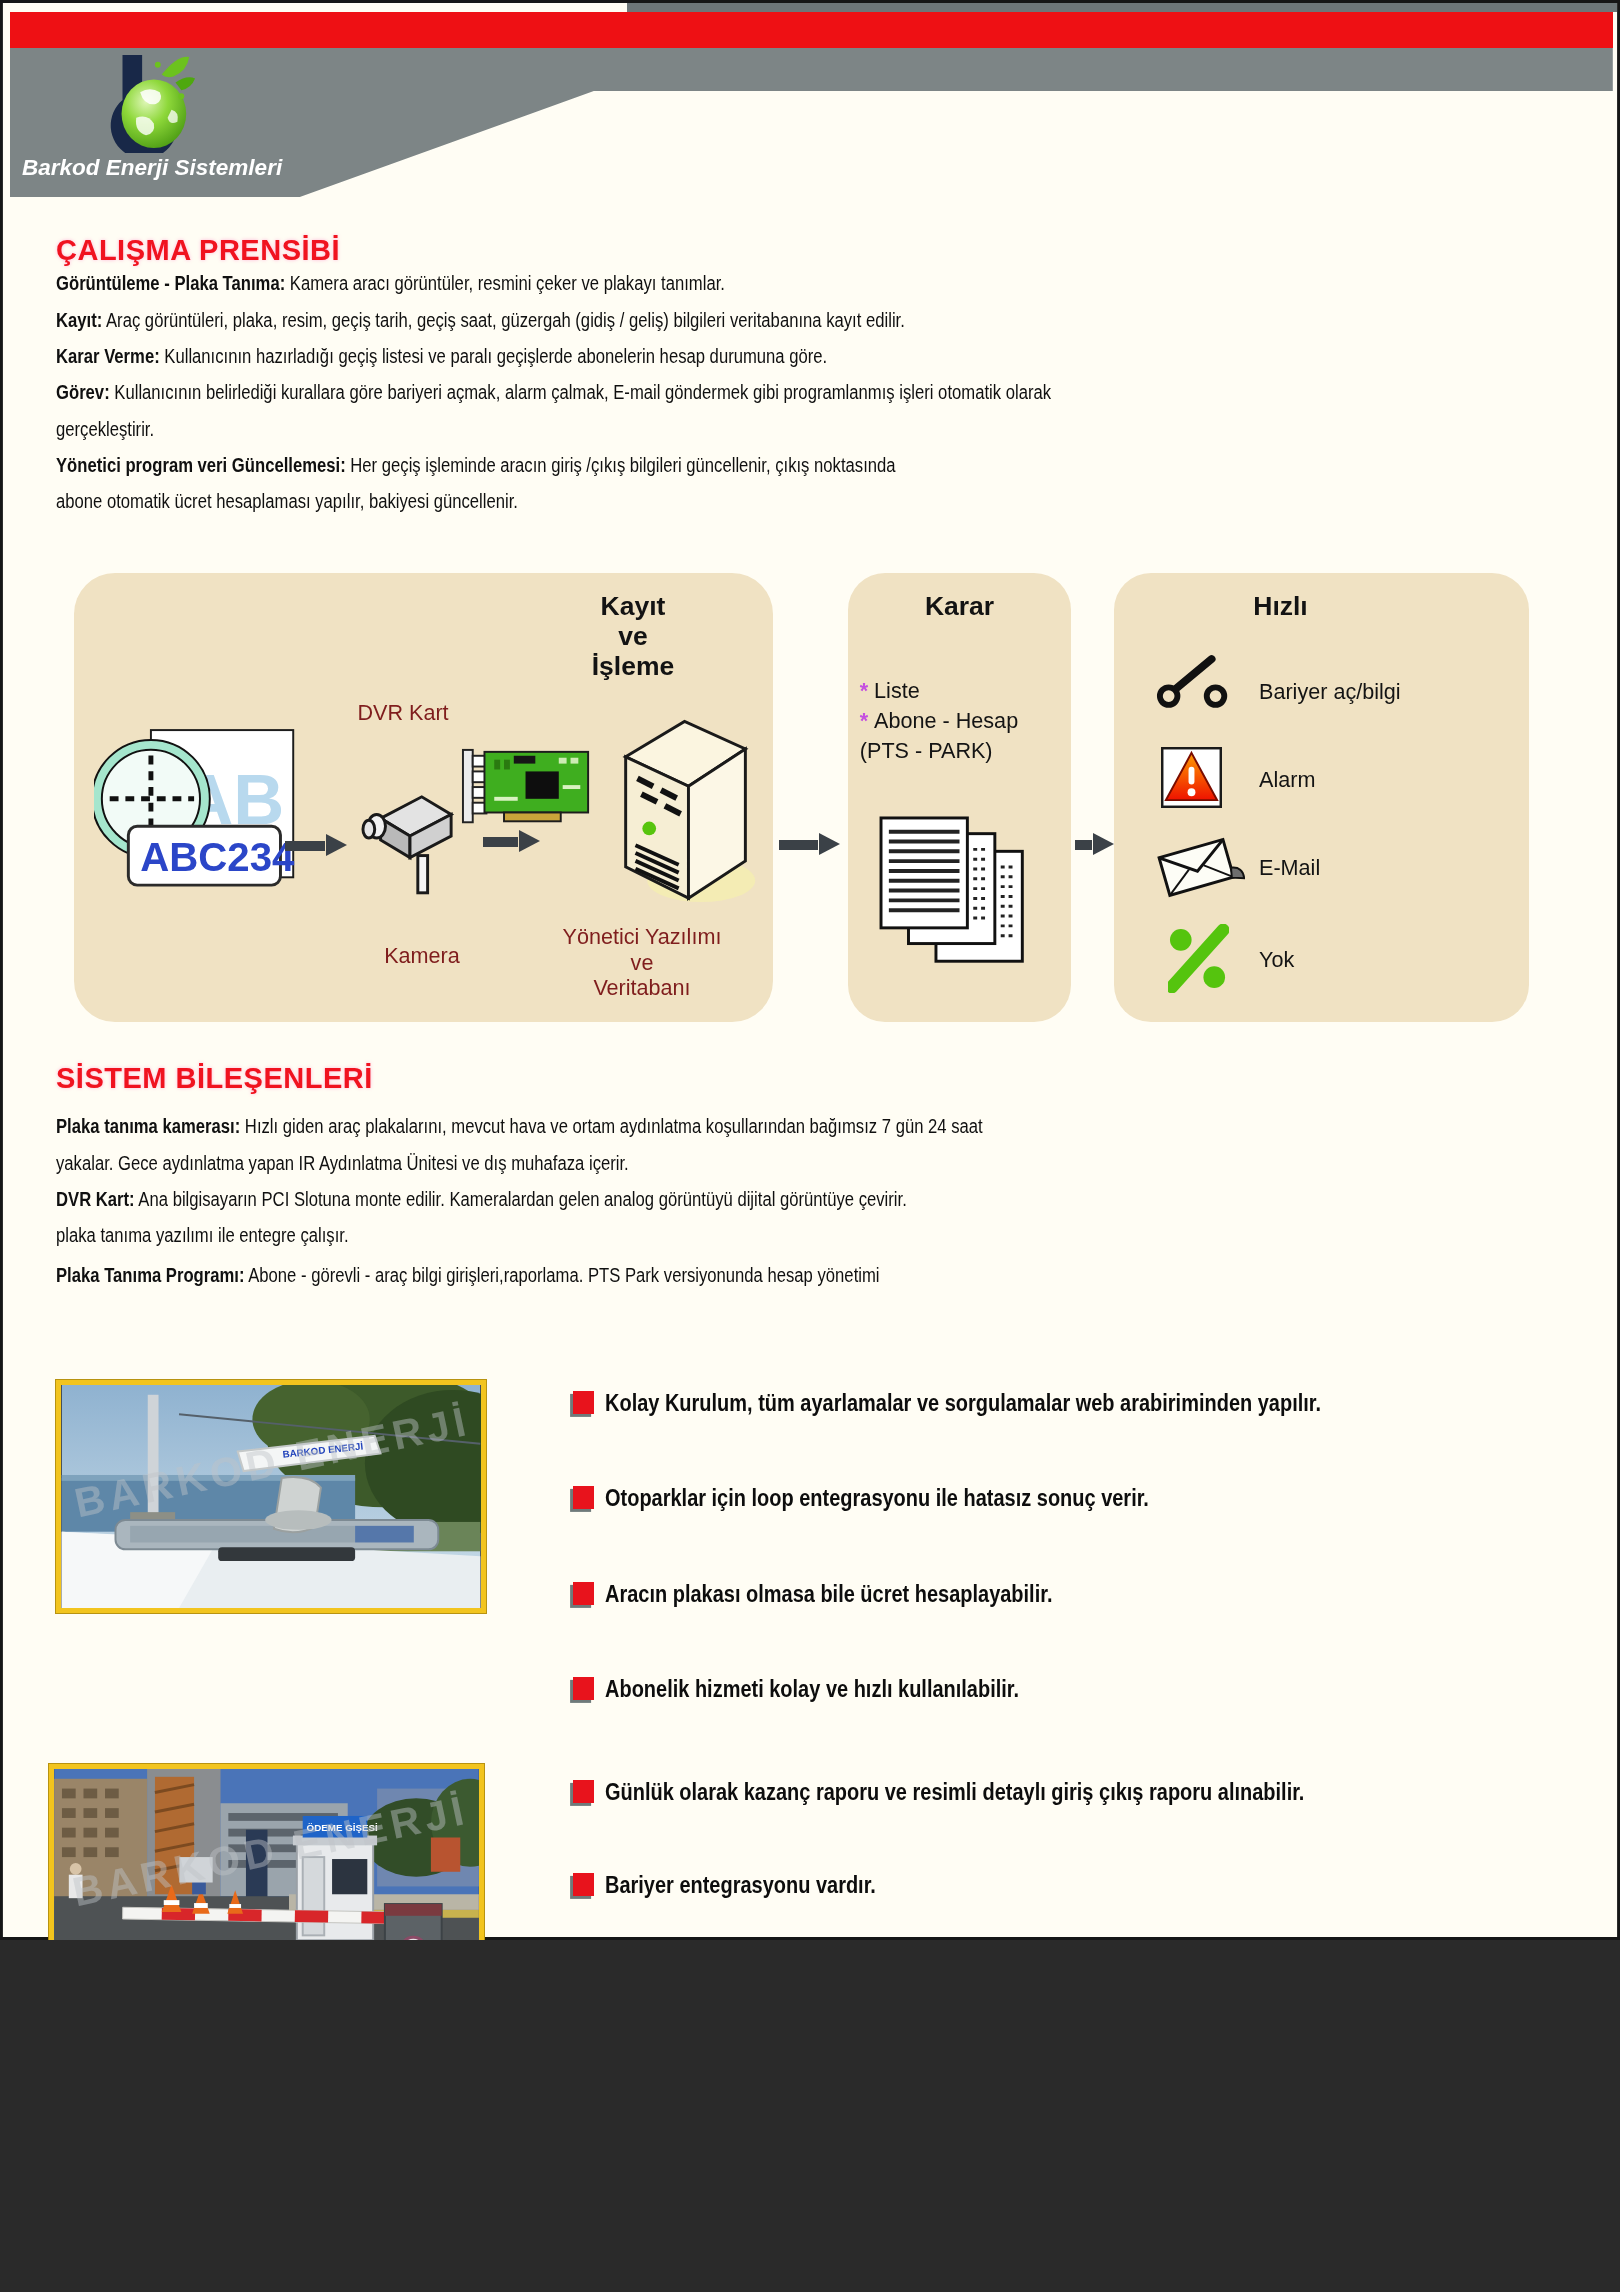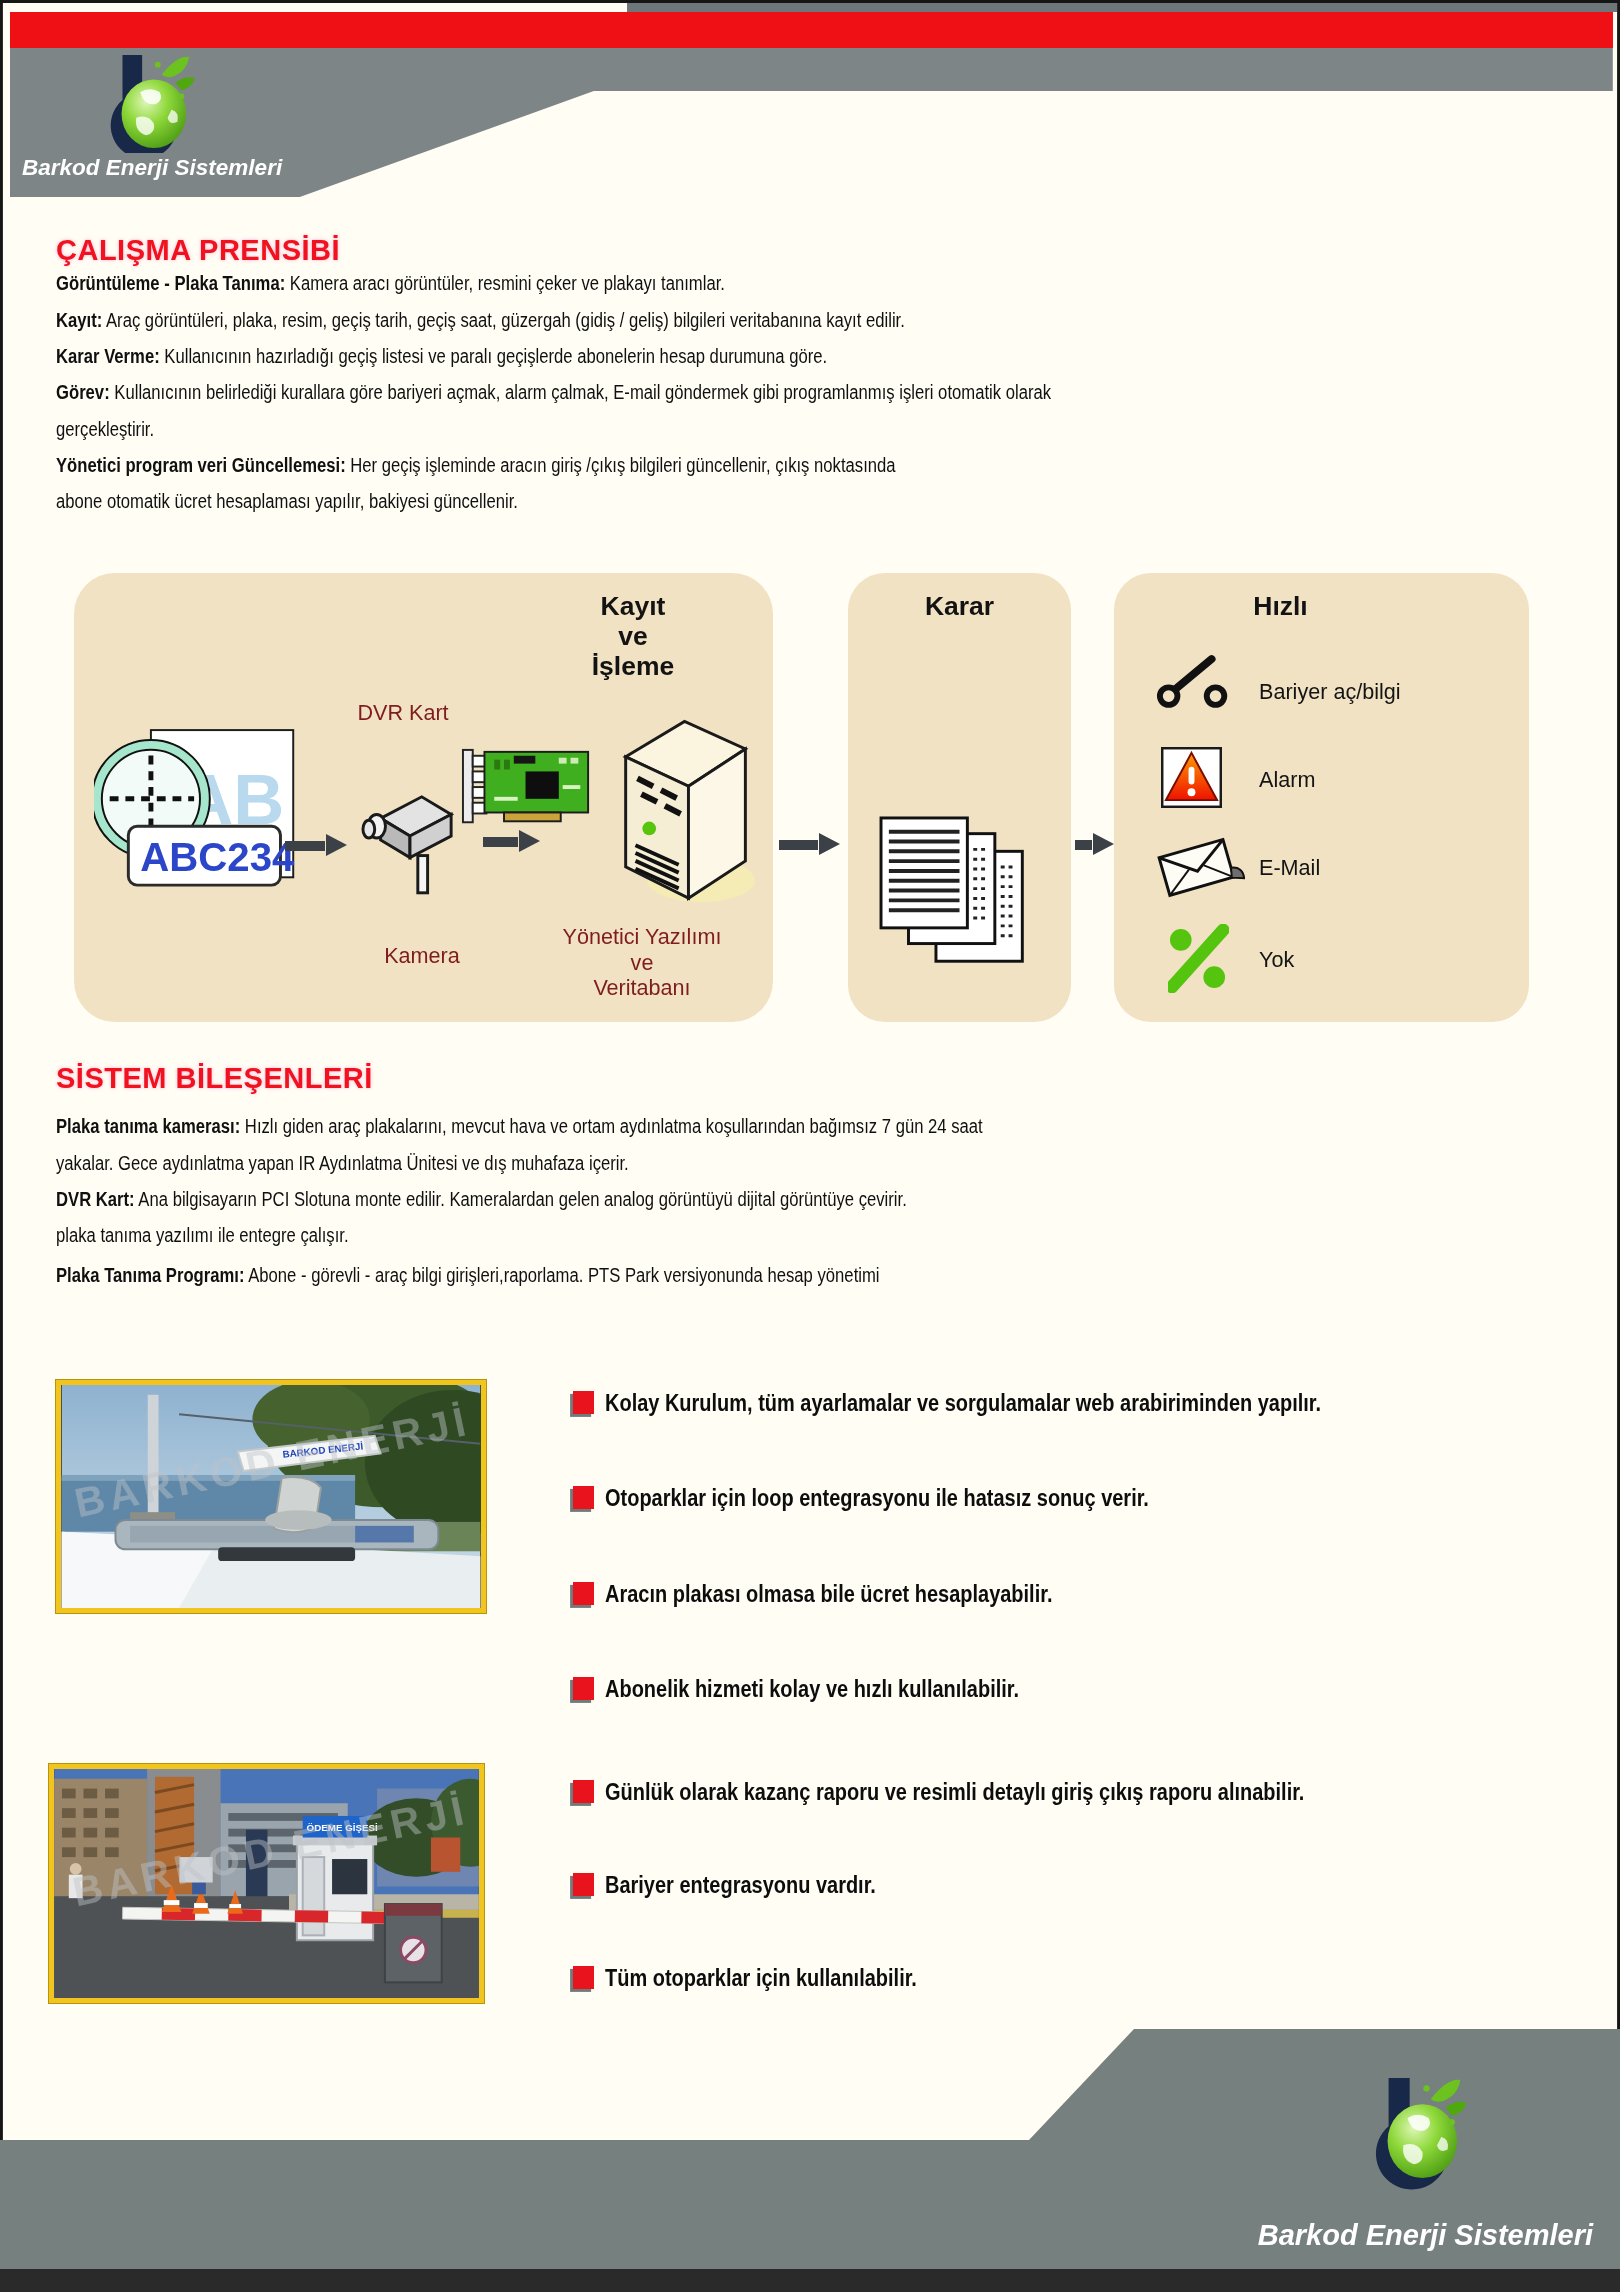--- a/index.html
+++ b/index.html
@@ -1,16 +1,16 @@
 <!DOCTYPE html>
 <html><head>
 <meta charset="utf-8">
 <style>
   html,body{margin:0;padding:0;background:#2a2a2a;}
-  .page{position:relative;width:1620px;height:2269px;background:#fffdf4;overflow:hidden;
+  .page{position:relative;width:1620px;height:1940px;background:#fffdf4;overflow:hidden;
         font-family:"Liberation Sans","DejaVu Sans",sans-serif;box-shadow:inset 0 0 0 2.9px #161616;}
   .abs{position:absolute;}
 
   
   .top-dark-strip{left:627px;top:2.9px;width:990px;height:8.8px;background:#6d7678;}
   .red-bar{left:9.8px;top:11.8px;width:1603px;height:36px;background:#ee1014;}
   .gray-header{left:9.8px;top:48px;width:1603px;height:149px;background:#7d8586;
                clip-path:polygon(0 0,1603px 0,1603px 43px,584px 43px,290px 149px,0 149px);}
   .logo-wrap{left:93px;top:53px;width:110px;height:100px;}
   .logo-caption{left:17.6px;top:155px;width:269px;text-align:center;color:#fff;
@@ -189,20 +189,25 @@
     </div>
   </div>
 
   <div class="flow-arrow" style="left:779px;top:833px;width:61px;">
     <div class="shaft"></div>
       <div class="head"></div>
   </div>
 
   <div class="abs panel" style="left:848px;top:573px;width:223px;height:449px;border-radius:37px;">
     <div class="panel-title" style="left:0;top:17.6px;width:223px;">Karar</div>
+    <div class="karar-bullets" style="left:11.8px;top:103px;width:206px;">
+      <div><span class="star">*</span><span>Liste</span></div>
+      <div><span class="star">*</span><span>Abone - Hesap</span></div>
+      <div>(PTS - PARK)</div>
+    </div>
 
     <div class="abs" style="left:29px;top:243px;">
       <svg width="167" height="157" viewBox="0 0 170 160">
         <g stroke="#111" stroke-width="3" fill="#fff">
           <rect x="60" y="36" width="88" height="112"></rect>
           <rect x="32" y="18" width="88" height="112"></rect>
           <rect x="4" y="2" width="88" height="112"></rect>
         </g>
         <g stroke="#222" stroke-width="4">
           <line x1="12" y1="16" x2="84" y2="16"></line>

